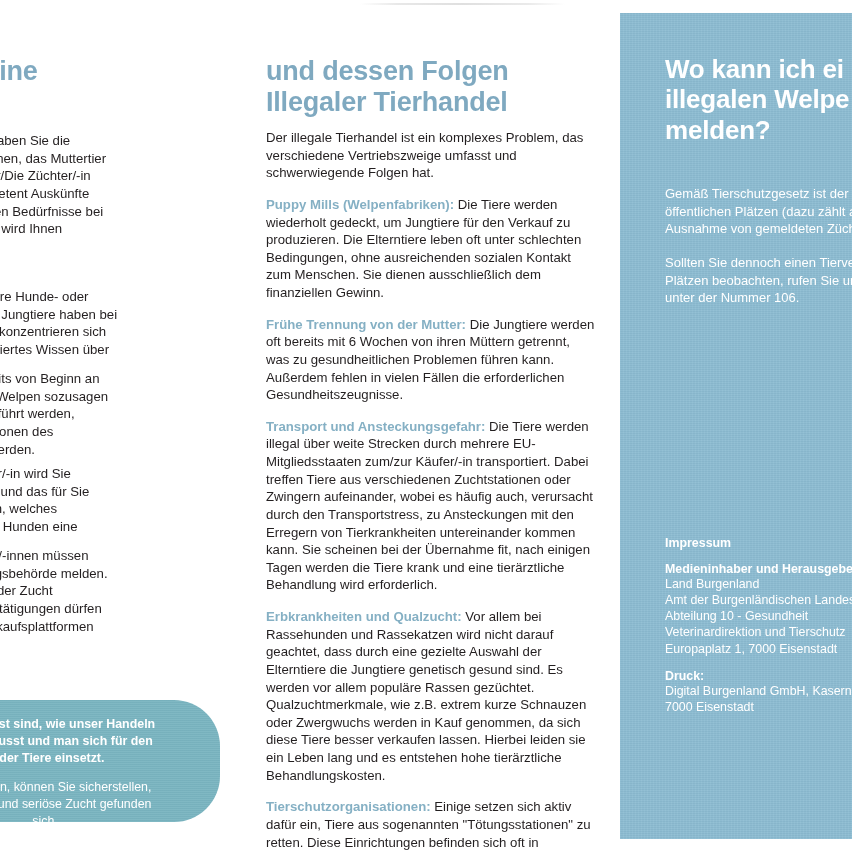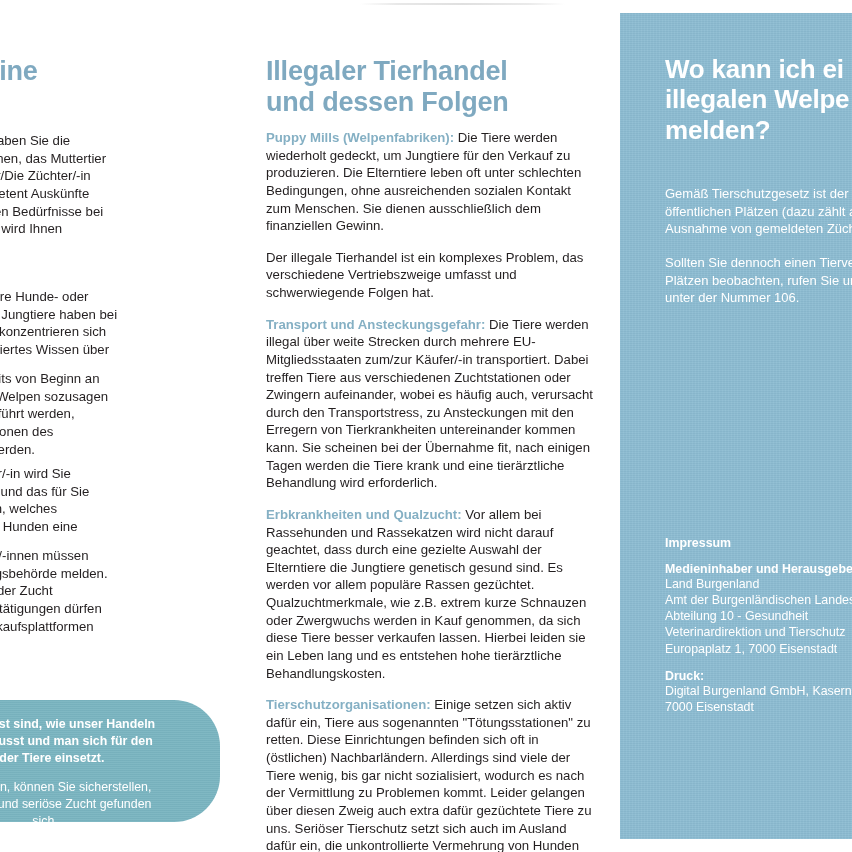--- a/index.html
+++ b/index.html
@@ -280,32 +280,35 @@
           <span>tungsvolle und seriöse Zucht gefunden</span><br>
           <span>sich.</span>
         </p>
       </div>
     </div>
   </div>
 
   <div class="col-mid">
 
     <div style="position:absolute; left:0px; top:56px; width:328px;">
+      <h1 class="head-blue">und dessen Folgen</h1>
       <h1 class="head-blue">Illegaler Tierhandel</h1>
-      <h1 class="head-blue">und dessen Folgen</h1>
     </div>
 
     <div style="position:absolute; left:0px; top:129px; width:330px;">
 
+      <p class="body">Der illegale Tierhandel ist ein komplexes Problem, das verschiedene Vertriebszweige umfasst und schwerwiegende Folgen hat.</p>
+
       <p class="body">
         <span class="lead">Puppy Mills (Welpenfabriken):</span><span> Die Tiere werden wiederholt gedeckt, um Jungtiere für den Verkauf zu produzieren. Die Elterntiere leben oft unter schlechten Bedingungen, ohne ausreichenden sozialen Kontakt zum Menschen. Sie dienen ausschließlich dem finanziellen Gewinn.</span>
       </p>
 
-      <p class="body">Der illegale Tierhandel ist ein komplexes Problem, das verschiedene Vertriebszweige umfasst und schwerwiegende Folgen hat.</p>
-
+      <p class="body">
+        <span class="lead">Frühe Trennung von der Mutter:</span><span> Die Jungtiere werden oft bereits mit 6 Wochen von ihren Müttern getrennt, was zu gesundheitlichen Problemen führen kann. Außerdem fehlen in vielen Fällen die erforderlichen Gesundheitszeugnisse.</span>
+      </p>
 
       <p class="body">
         <span class="lead">Transport und Ansteckungsgefahr:</span><span> Die Tiere werden illegal über weite Strecken durch mehrere EU-Mitgliedsstaaten zum/zur Käufer/-in transportiert. Dabei treffen Tiere aus verschiedenen Zuchtstationen oder Zwingern aufeinander, wobei es häufig auch, verursacht durch den Transportstress, zu Ansteckungen mit den Erregern von Tierkrankheiten untereinander kommen kann. Sie scheinen bei der Übernahme fit, nach einigen Tagen werden die Tiere krank und eine tierärztliche Behandlung wird erforderlich.</span>
       </p>
 
       <p class="body">
         <span class="lead">Erbkrankheiten und Qualzucht:</span><span> Vor allem bei Rassehunden und Rassekatzen wird nicht darauf geachtet, dass durch eine gezielte Auswahl der Elterntiere die Jungtiere genetisch gesund sind. Es werden vor allem populäre Rassen gezüchtet. Qualzuchtmerkmale, wie z.B. extrem kurze Schnauzen oder Zwergwuchs werden in Kauf genommen, da sich diese Tiere besser verkaufen lassen. Hierbei leiden sie ein Leben lang und es entstehen hohe tierärztliche Behandlungskosten.</span>
       </p>
 
       <p class="body">

